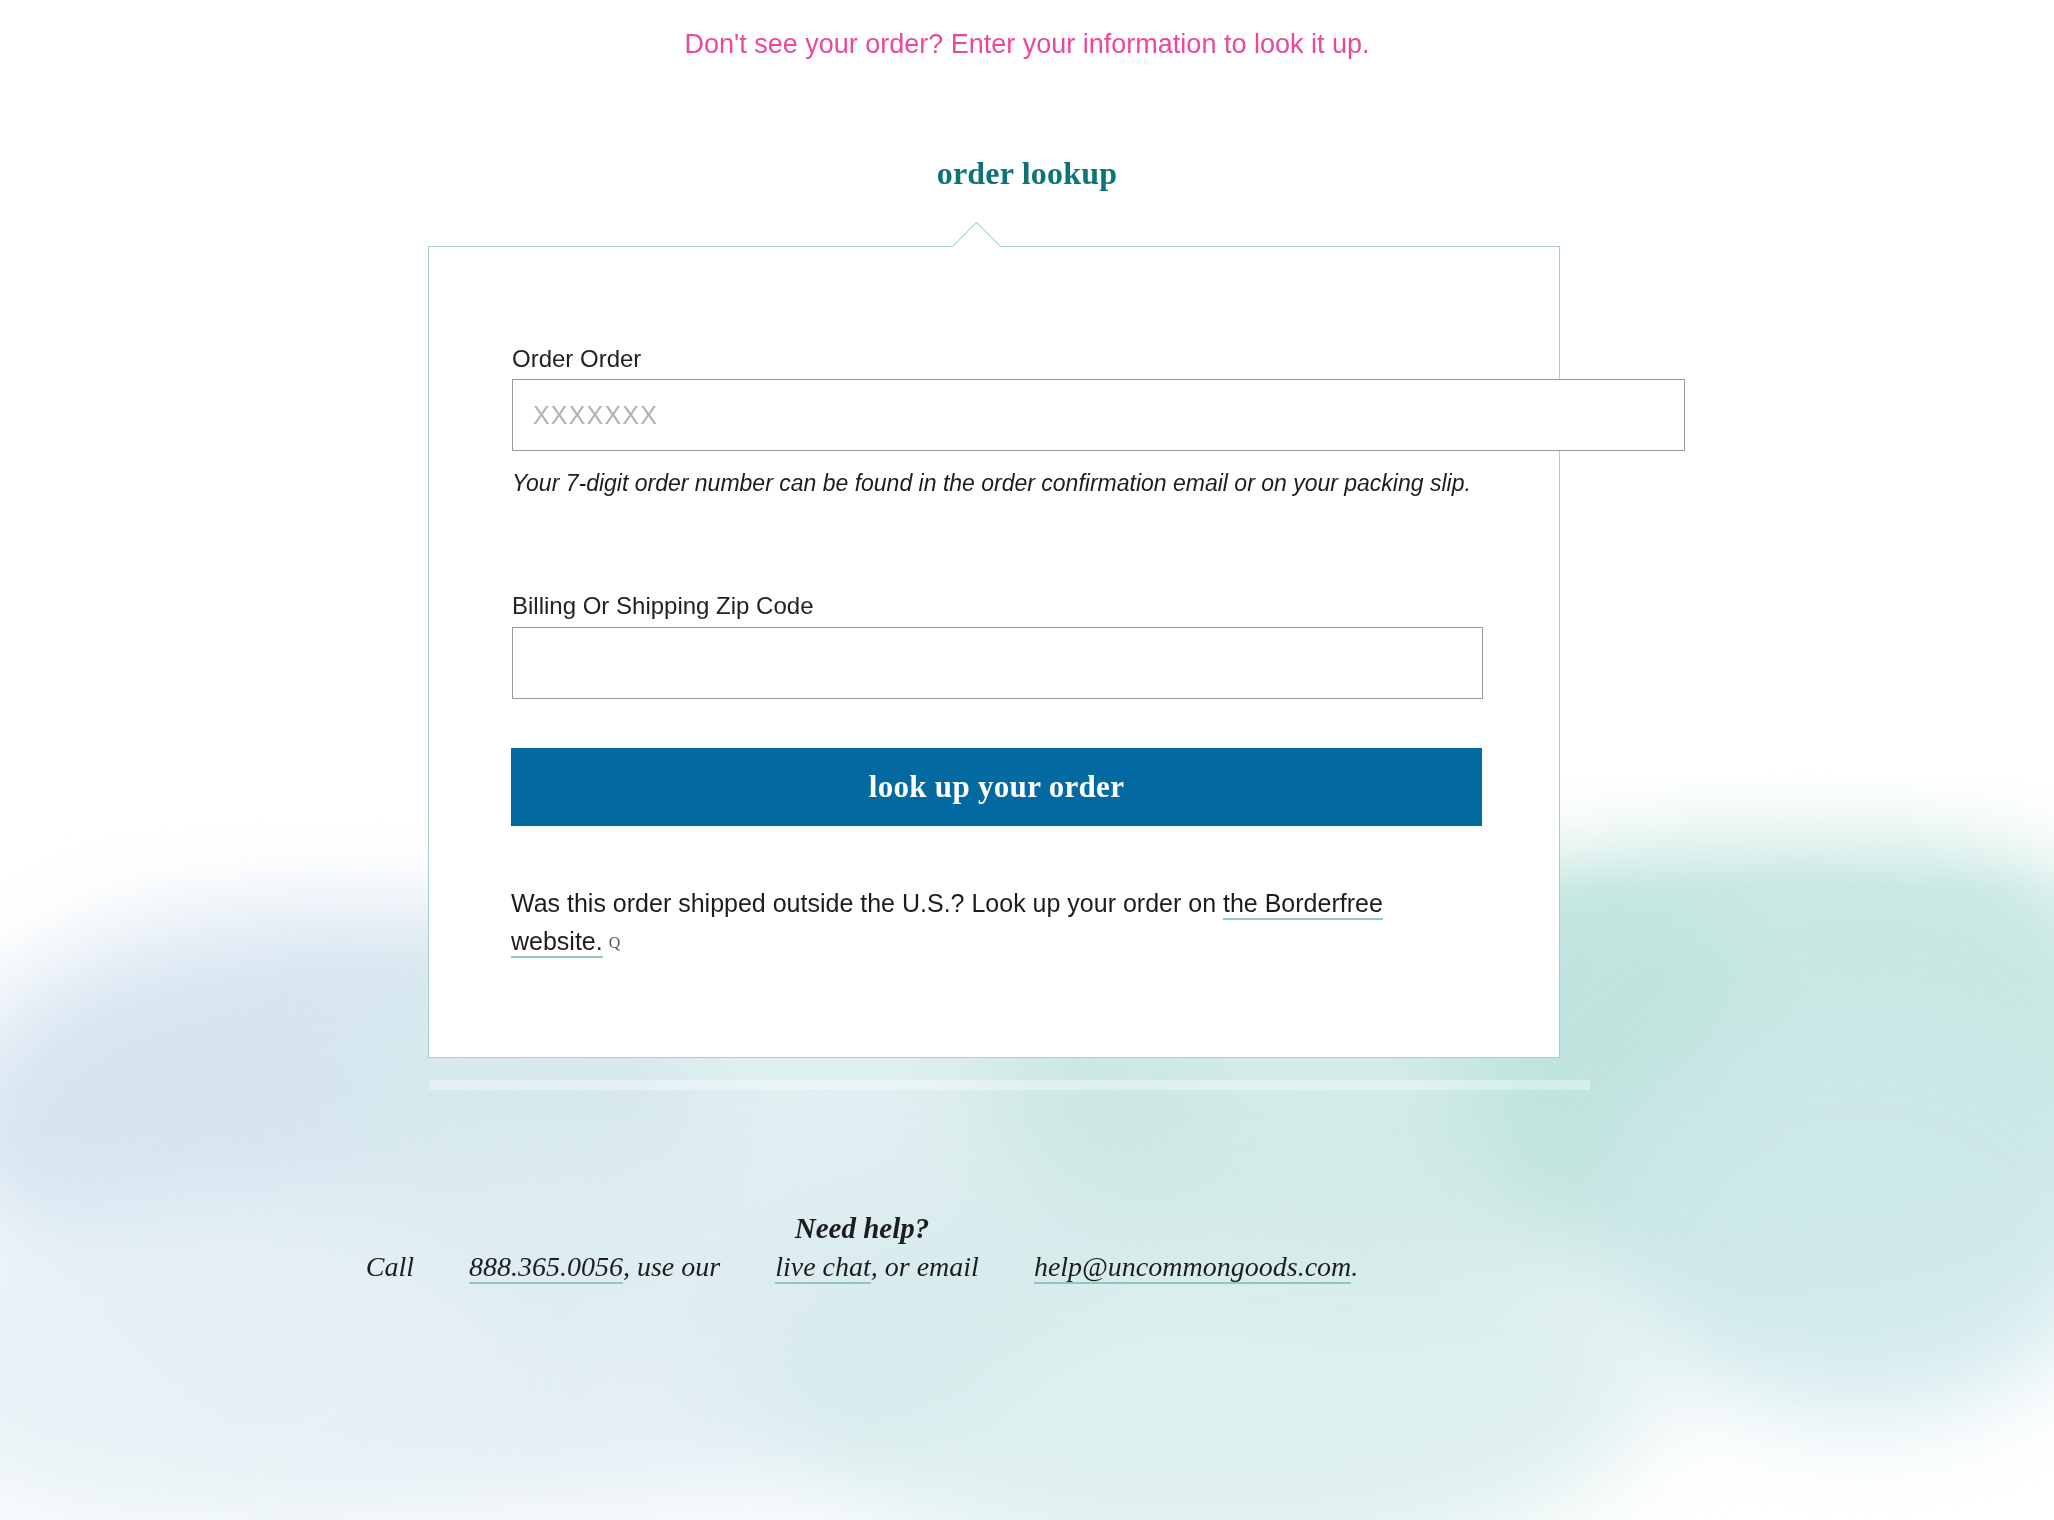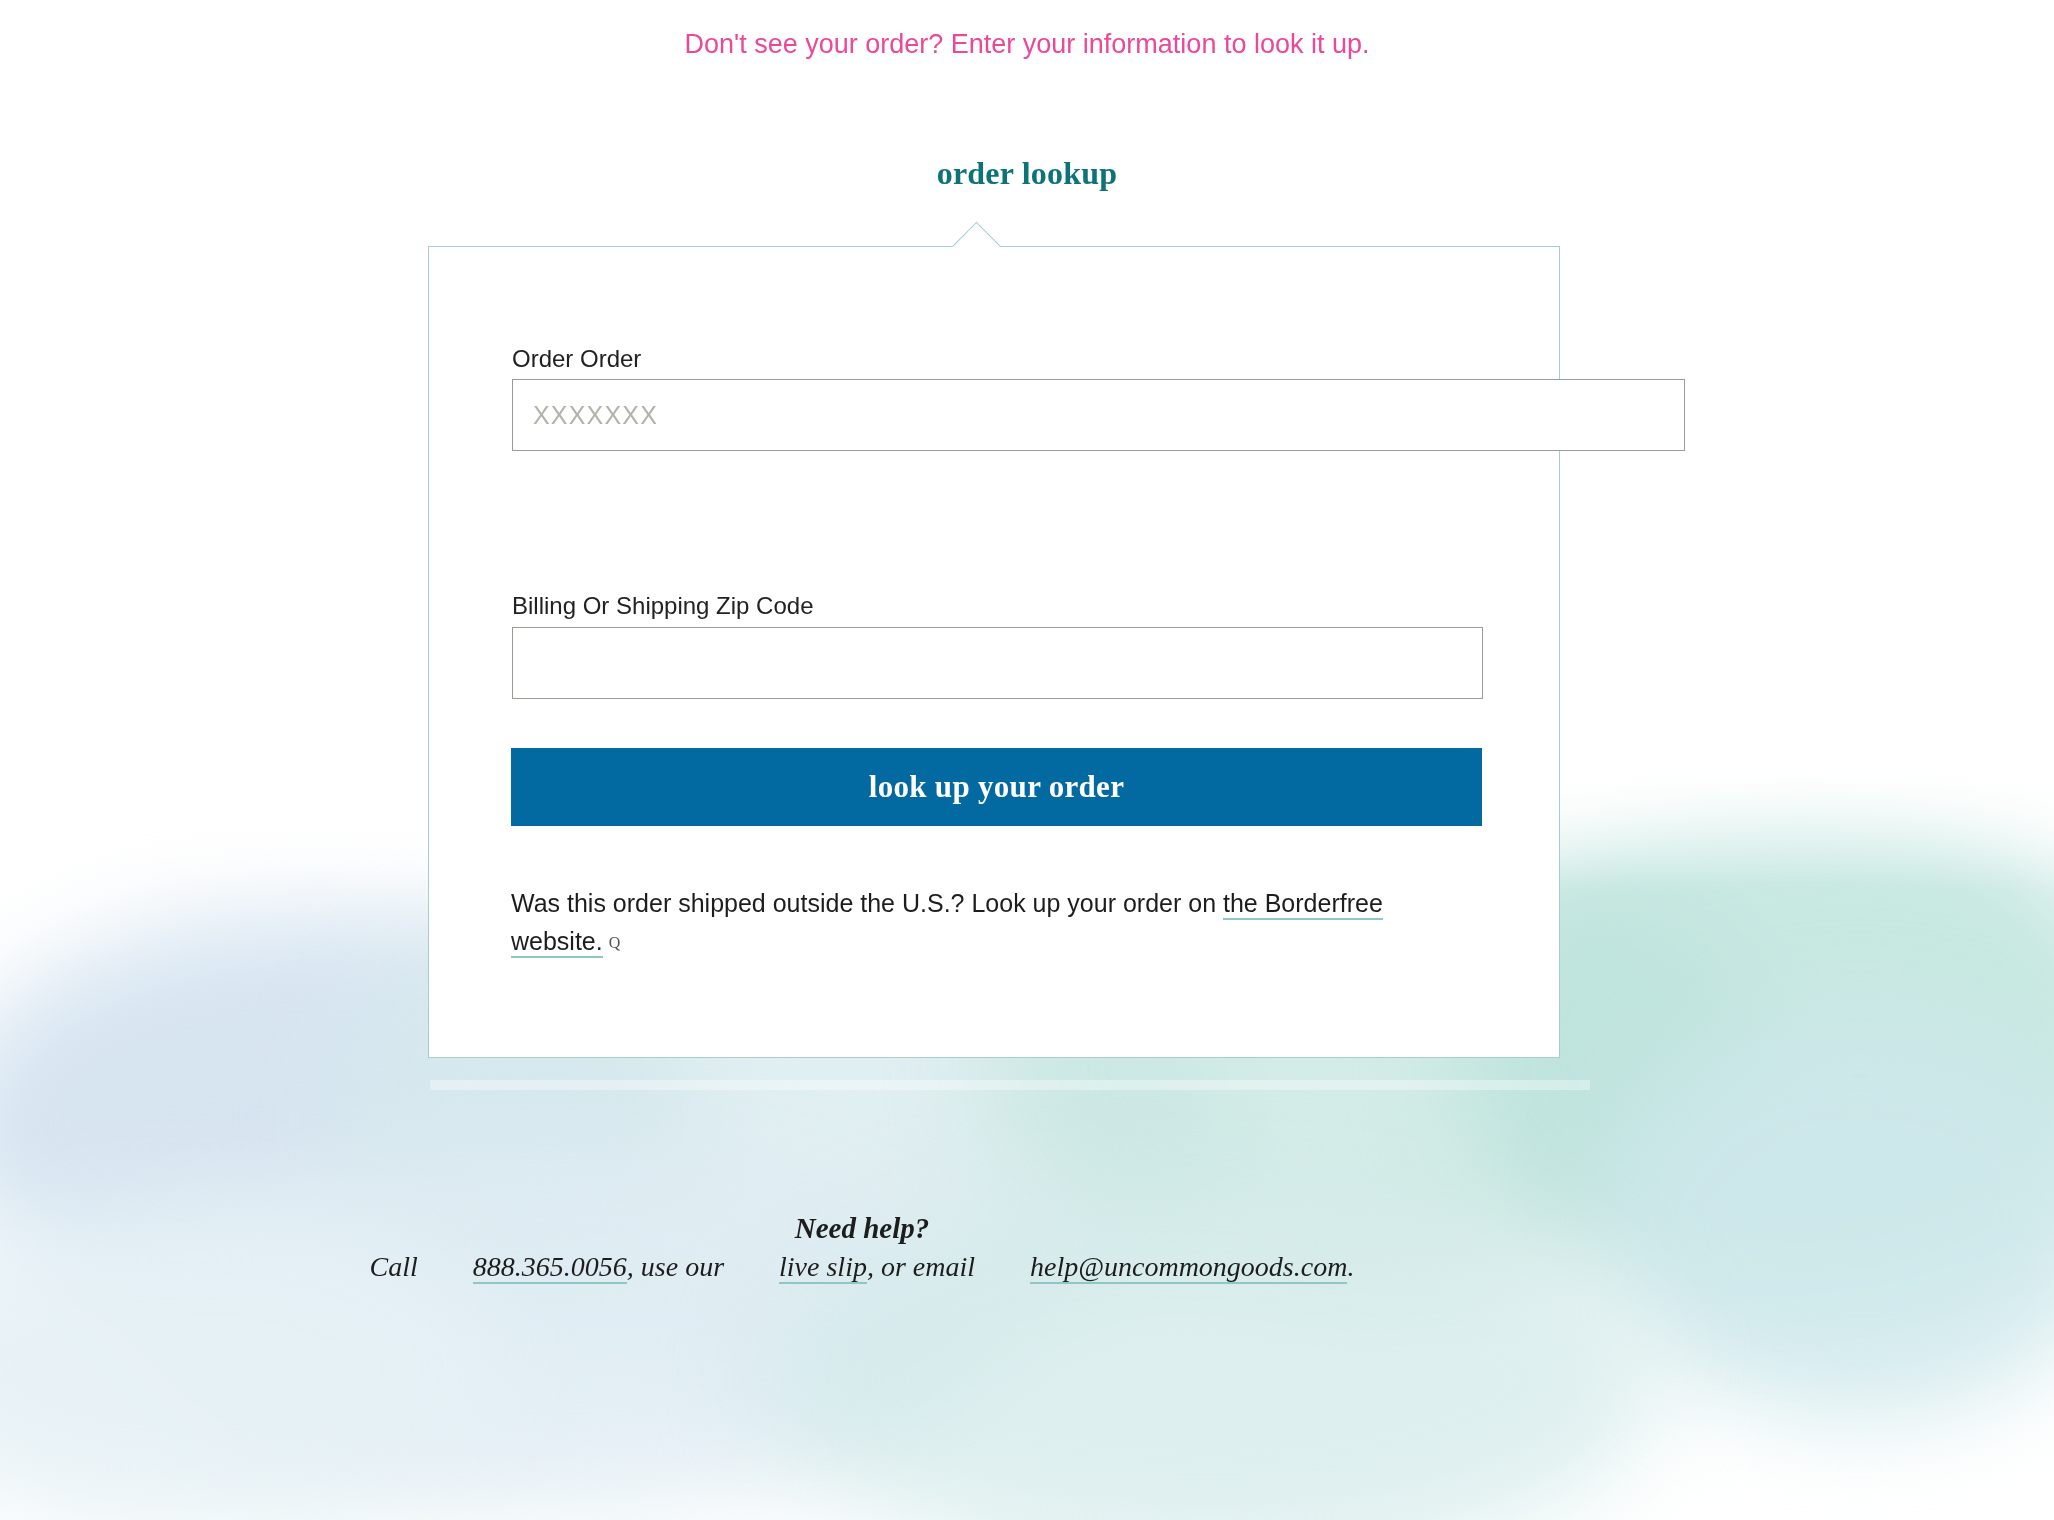--- a/index.html
+++ b/index.html
@@ -233,30 +233,31 @@
   <div class="lookup-title">order lookup</div>
 
   <div class="notch"></div>
 
   <div class="panel">
 
     <div class="field-label" style="left:83px; top:98px;">Order Order</div>
 
     <input class="text-input" style="left: 83px; top: 132px; width: 1173px; height: 72px;" type="text" placeholder="XXXXXXX">
 
+    <div class="helper" style="left:83px; top:220px;">Your 7-digit order number can be found in the order confirmation email or on your packing slip.</div>
 
     <div class="field-label" style="left:83px; top:345px;">Billing Or Shipping Zip Code</div>
 
     <input class="text-input" style="left: 83px; top: 380px; width: 971px; height: 72px;" type="text" placeholder="">
   </div>
 
   <button class="cta">look up your order</button>
 
   <div class="outside-note">
     <span>Was this order shipped outside the U.S.? Look up your order on </span><a href="#">the Borderfree website.</a><span class="q-mark">Q</span>
   </div>
 
   <div class="help-block">
     <span class="help-title">Need help?</span>
-    <span class="help-line"><span>Call </span><a href="#">888.365.0056</a><span>, use our </span><a href="#">live slip</a><span>, or email </span><a href="#">help@uncommongoods.com</a><span>.</span></span>
+    <span class="help-line"><span>Call </span><a href="#">888.365.0056</a><span>, use our </span><a href="#">live chat</a><span>, or email </span><a href="#">help@uncommongoods.com</a><span>.</span></span>
   </div>
 
 </div>
 
 </body></html>

